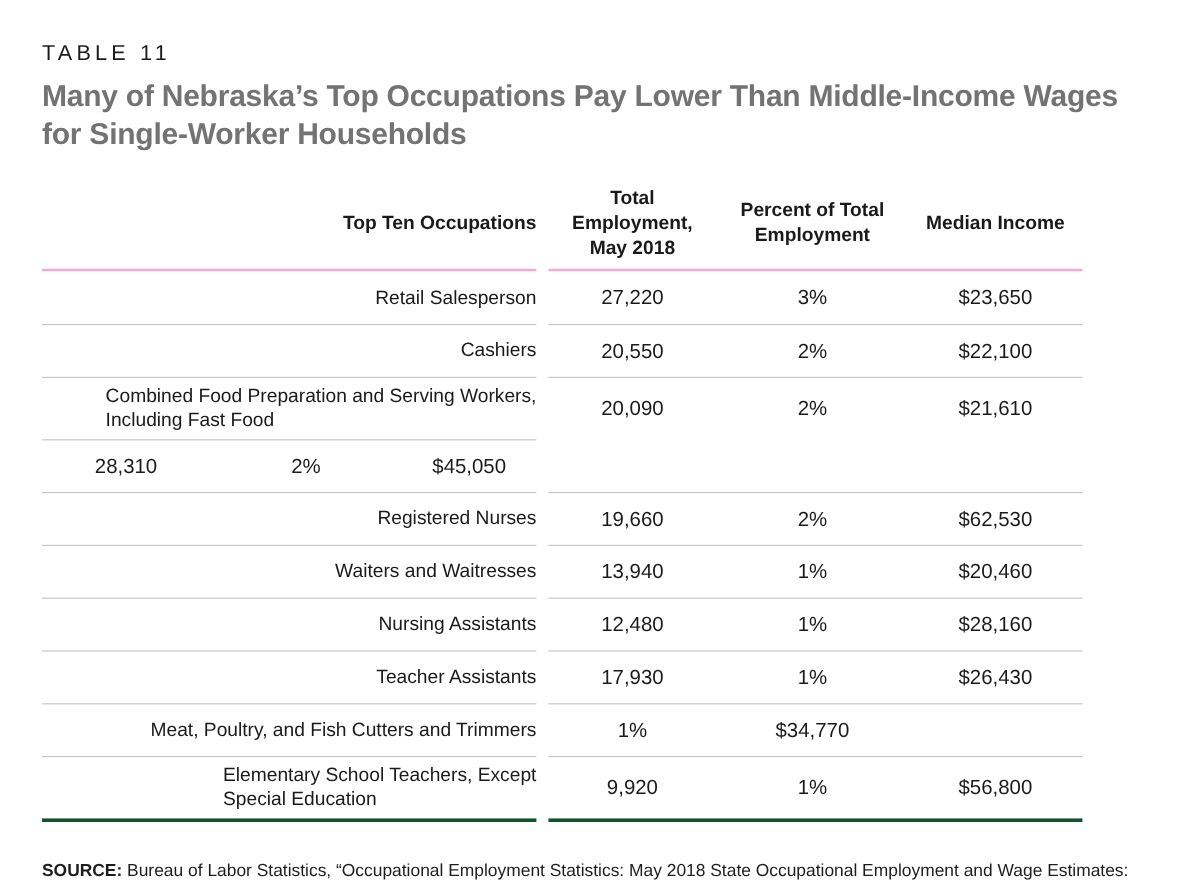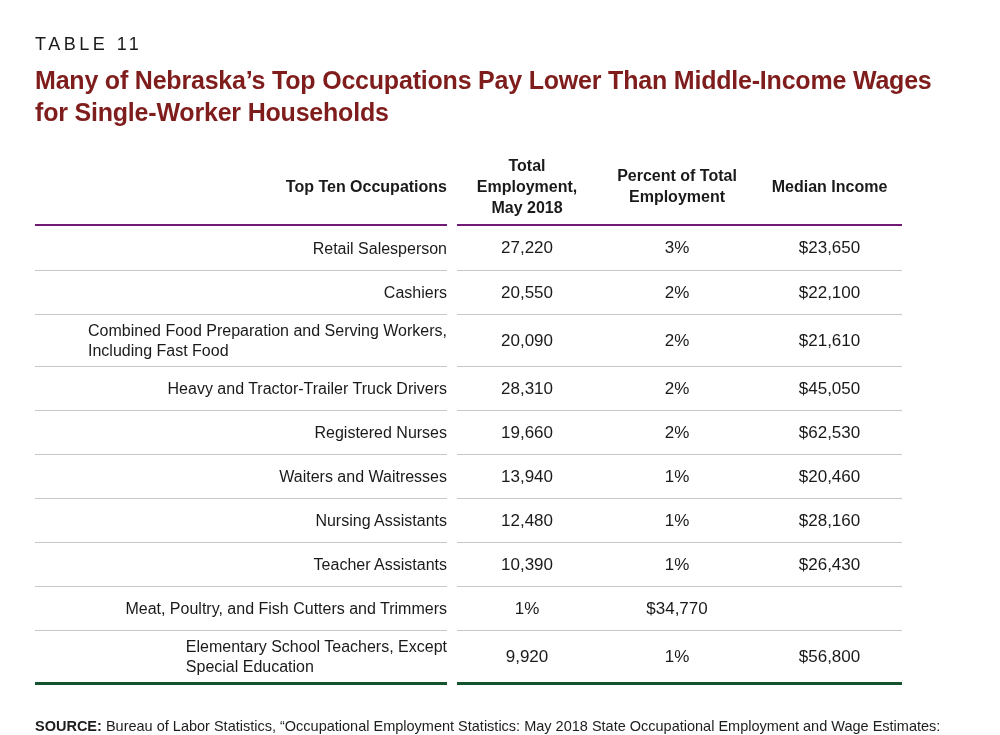--- a/index.html
+++ b/index.html
@@ -19,21 +19,21 @@
     font-weight: 400;
     letter-spacing: 3.5px;
     color: #1a1a1a;
   }
   .title {
     margin: 9px 0 0 0;
     font-size: 25px;
     font-weight: 700;
     line-height: 1.28;
     letter-spacing: -0.2px;
-    color: #7f1d1d;
+    color: #737373;
   }
 
   .table { margin-top: 22px; width: 867px; }
 
   .row {
     display: grid;
     grid-template-columns: 412px 445px;
     column-gap: 10px;
     min-height: 44px;
   }
@@ -58,21 +58,21 @@
   }
   .head {
     font-weight: 700;
     font-size: 16px;
     line-height: 1.3;
     white-space: pre-line;
   }
   .header-row .cell { font-size: 16px; }
 
   
-  .header-row .occ, .header-row .group { border-bottom: 2px solid #701a75; }
+  .header-row .occ, .header-row .group { border-bottom: 2px solid #f9a8d4; }
   .body-row + .body-row .occ, .body-row + .body-row .group { border-top: 1px solid #c7c7c7; }
   .body-row:last-child .occ, .body-row:last-child .group { border-bottom: 3px solid #14532d; }
 
   .source {
     margin: 30px 0 0 0;
     max-width: 925px;
     font-size: 14.5px;
     line-height: 1.55;
     color: #1d1d1d;
   }
@@ -122,21 +122,20 @@
       <div class="occ">Combined Food Preparation and Serving Workers,
 Including Fast Food</div>
       <div class="group">
         <div class="cell">20,090</div>
         <div class="cell">2%</div>
         <div class="cell">$21,610</div>
       </div>
     </div>
 
     <div class="row body-row">
-      <div class="occ">Heavy and Tractor-Trailer Truck Drivers</div>
       <div class="group">
         <div class="cell">28,310</div>
         <div class="cell">2%</div>
         <div class="cell">$45,050</div>
       </div>
     </div>
 
     <div class="row body-row">
       <div class="occ">Registered Nurses</div>
       <div class="group">
@@ -160,21 +159,21 @@
       <div class="group">
         <div class="cell">12,480</div>
         <div class="cell">1%</div>
         <div class="cell">$28,160</div>
       </div>
     </div>
 
     <div class="row body-row">
       <div class="occ">Teacher Assistants</div>
       <div class="group">
-        <div class="cell">10,390</div>
+        <div class="cell">17,930</div>
         <div class="cell">1%</div>
         <div class="cell">$26,430</div>
       </div>
     </div>
 
     <div class="row body-row">
       <div class="occ">Meat, Poultry, and Fish Cutters and Trimmers</div>
       <div class="group">
         <div class="cell">1%</div>
         <div class="cell">$34,770</div>

